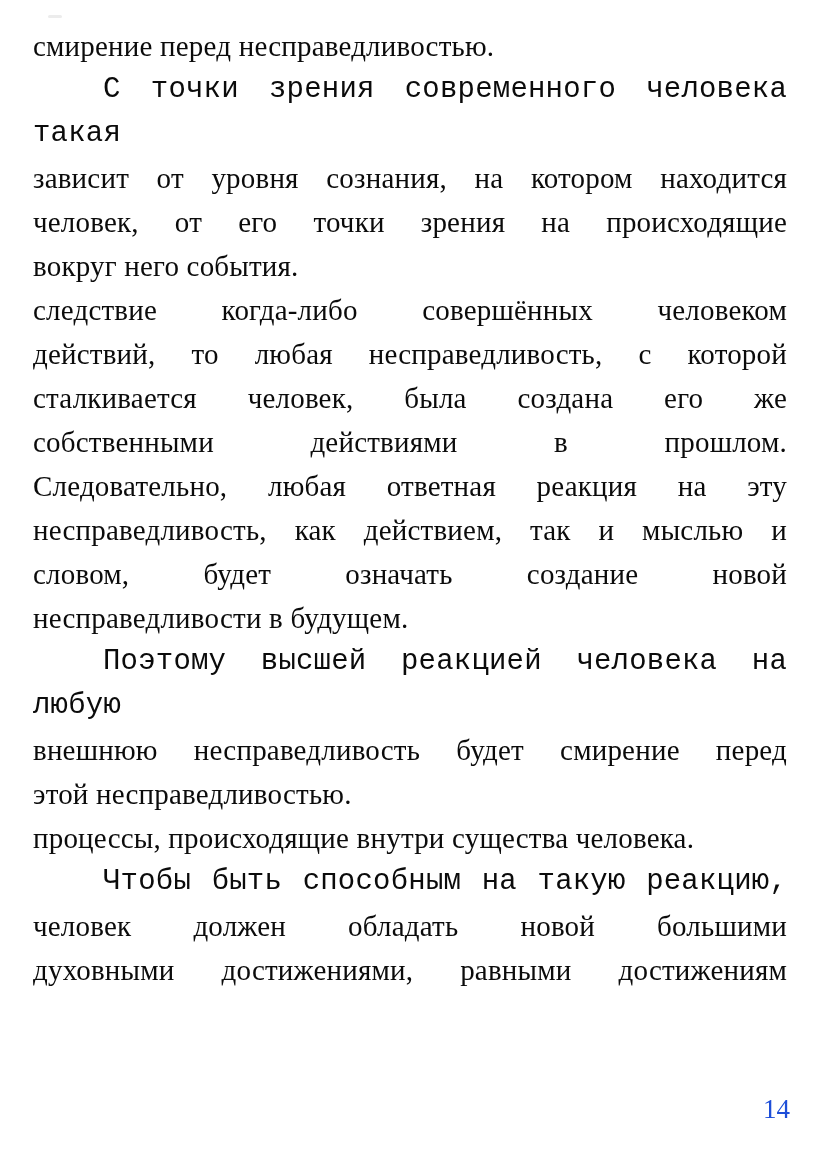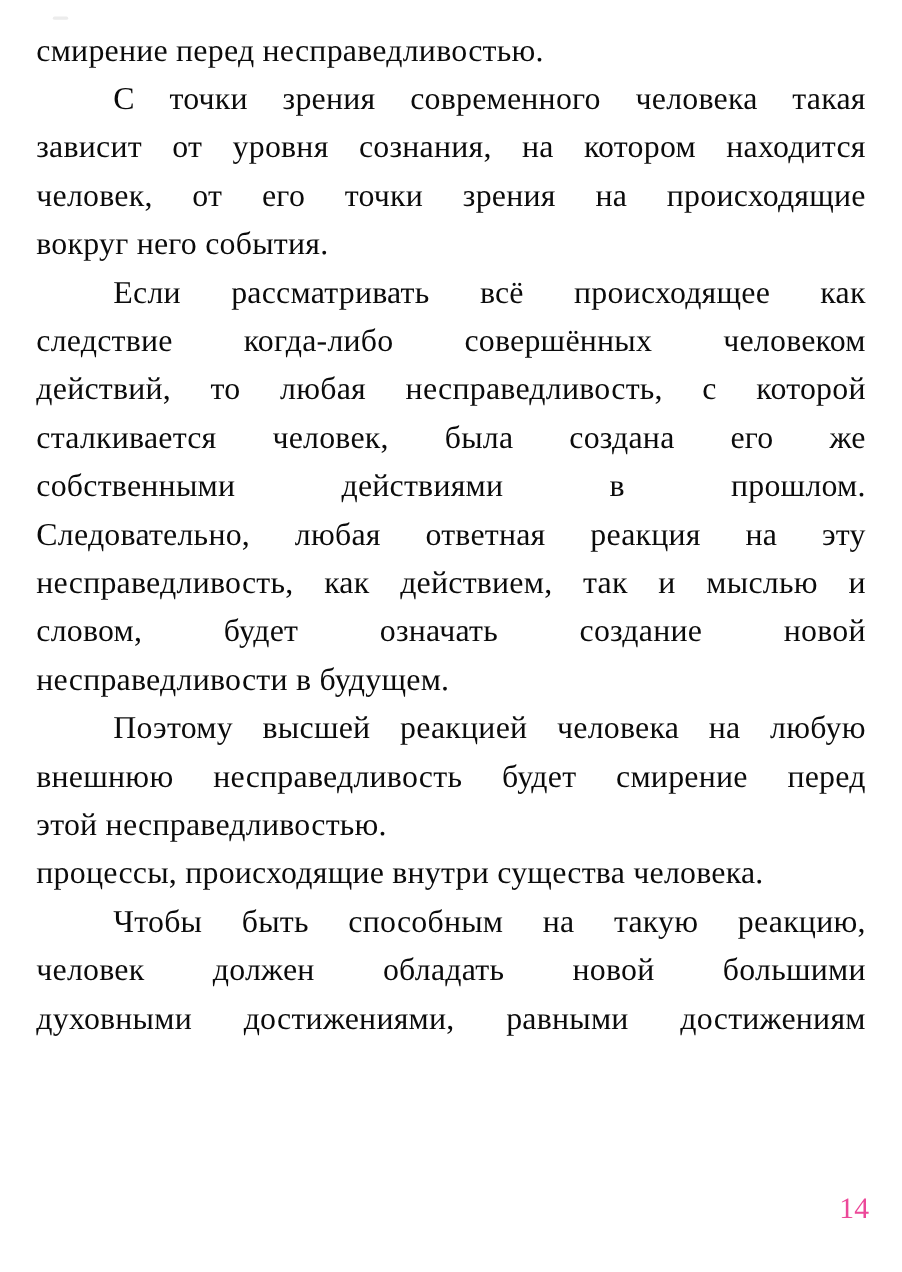--- a/index.html
+++ b/index.html
@@ -41,42 +41,42 @@
   .text-line {
     text-align: left;
     white-space: normal;
   }
   .text-line.justify {
     text-align: justify;
     text-align-last: justify;
   }
   .text-line.indent {
     text-indent: 70px;
+    font-family: Liberation Mono, monospace;
   }
   .page-number {
     position: absolute;
     right: 30px;
-    bottom: 44px;
+    bottom: 33px;
     font-size: 27px;
     line-height: 1;
-    color: #ec4899;
+    color: #1d4ed8;
   }
 </style>
 </head>
 <body>
 
 <div class="page">
   <div class="scan-artifact"></div>
   <div class="text-block" id="text-block">
       <div class="text-line">смирение перед несправедливостью.</div>
       <div class="text-line justify indent">С точки зрения современного человека такая</div>
       <div class="text-line justify">зависит от уровня сознания, на котором находится</div>
       <div class="text-line justify">человек, от его точки зрения на происходящие</div>
       <div class="text-line">вокруг него события.</div>
-      <div class="text-line justify indent">Если рассматривать всё происходящее как</div>
       <div class="text-line justify">следствие когда-либо совершённых человеком</div>
       <div class="text-line justify">действий, то любая несправедливость, с которой</div>
       <div class="text-line justify">сталкивается человек, была создана его же</div>
       <div class="text-line justify">собственными действиями в прошлом.</div>
       <div class="text-line justify">Следовательно, любая ответная реакция на эту</div>
       <div class="text-line justify">несправедливость, как действием, так и мыслью и</div>
       <div class="text-line justify">словом, будет означать создание новой</div>
       <div class="text-line">несправедливости в будущем.</div>
       <div class="text-line justify indent">Поэтому высшей реакцией человека на любую</div>
       <div class="text-line justify">внешнюю несправедливость будет смирение перед</div>

